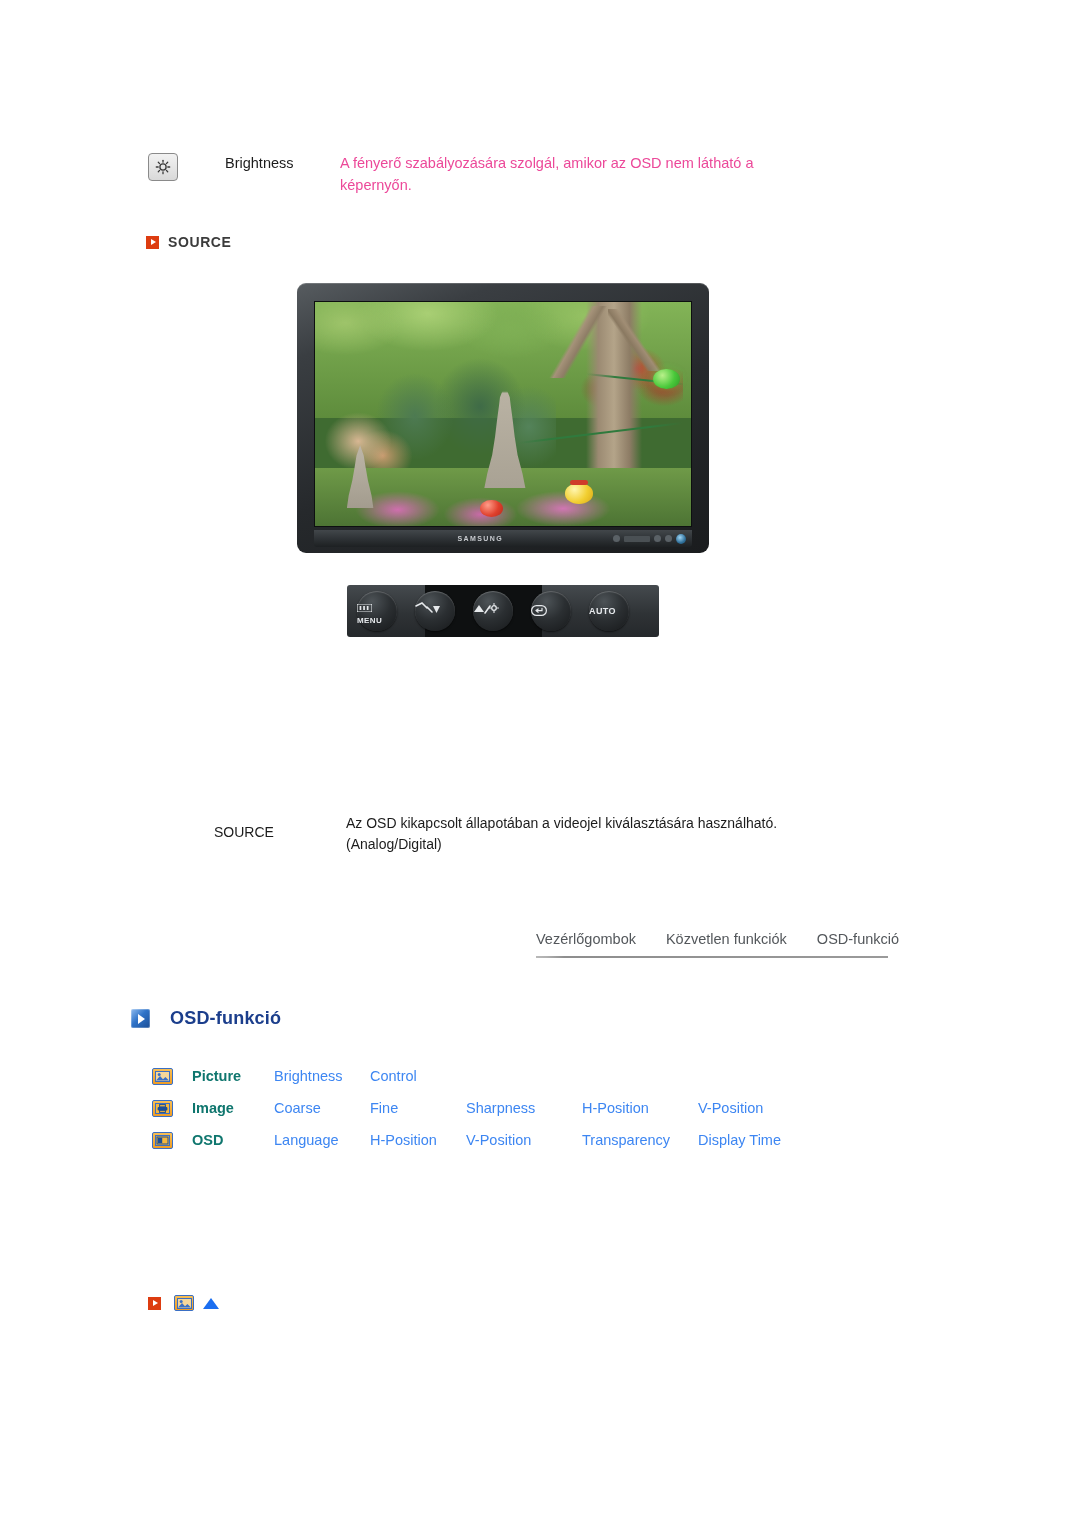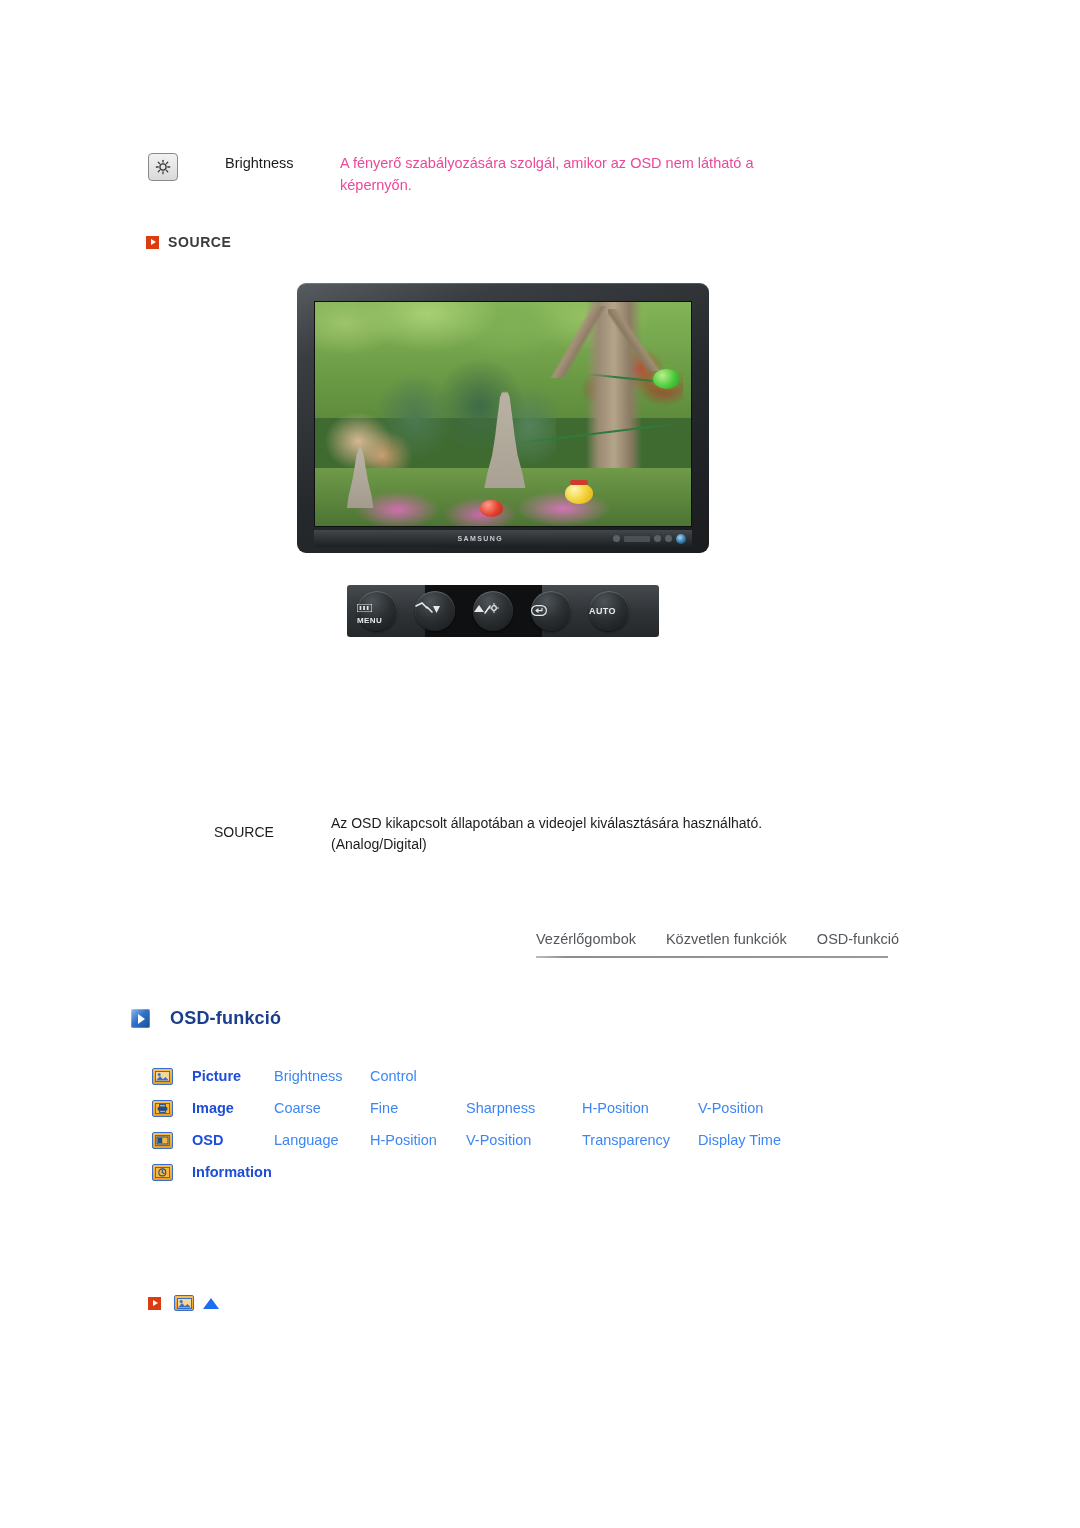--- a/index.html
+++ b/index.html
@@ -253,21 +253,21 @@
   }
   .cbtn .glyph { display:block; }
 
   
   .menu-table { position:absolute; left:214px; top:772px; width:640px; }
   .mt-head { display:flex; font-size:14px; color:#1c1c1c; }
   .mt-head .c1 { width:110px; flex:0 0 auto; }
   .mt-head .c2 { margin-left:214px; }
   .mt-row { display:flex; margin-top:41px; font-size:14px; color:#1c1c1c; }
   .mt-row .c1 { width:110px; flex:0 0 auto; padding-top:11px; }
-  .mt-row .c2 { margin-left:7px; line-height:21px; max-width:490px; }
+  .mt-row .c2 { margin-left:22px; line-height:21px; max-width:490px; }
 
   
   .tabs {
     position:absolute; left:536px; top:931px; width:352px;
   }
   .tabs-inner { display:flex; gap:30px; font-size:14.5px; color:#53575b; }
   .tab-item { white-space:nowrap; }
   .tabs-rule {
     margin-top: 9px; height:2px;
     background: linear-gradient(90deg, #b9b9b9 0%, #b0b0b0 3%, #8e8e8e 8%, #9a9a9a 100%);
@@ -306,21 +306,21 @@
     border:1px solid #3a6fc4;
     border-radius:2px;
     background: linear-gradient(180deg, #f7b champ 0%, #f0a12a 100%);
     background: linear-gradient(180deg, #f8bf55 0%, #ef9c23 100%);
     display:flex; align-items:center; justify-content:center;
     box-sizing:border-box;
   }
   .osd-cat {
     width:82px; flex:0 0 auto;
     margin-left:19px;
-    font-size:14.5px; font-weight:bold; color:#1d4ed8;
+    font-size:14.5px; font-weight:bold; color:#0f766e;
   }
   .osd-link {
     width:96px; flex:0 0 auto;
     font-size:14.5px; color:#3d86f2;
   }
   .osd-link.w-wide { width:116px; }
 
   
   .footer-note {
     position:absolute; left:148px; top:1295px;
@@ -533,30 +533,20 @@
     </span>
     <span class="osd-cat">OSD</span>
     <span class="osd-link">Language</span>
     <span class="osd-link">H-Position</span>
     <span class="osd-link w-wide">V-Position</span>
     <span class="osd-link w-wide">Transparency</span>
     <span class="osd-link">Display Time</span>
   </div>
 
 
-  <div class="osd-row">
-    <span class="osd-icon">
-      <svg width="15" height="11" viewBox="0 0 15 11">
-        <rect x="0.5" y="0.5" width="14" height="10" fill="#f6b73c" stroke="#3a6fc4" stroke-width="1"></rect>
-        <circle cx="7.3" cy="5.4" r="3.5" fill="none" stroke="#1b4e96" stroke-width="1.1"></circle>
-        <path d="M7.3 3.2 L7.3 5.4 L9.1 6.4" fill="none" stroke="#1b4e96" stroke-width="1.1" stroke-linecap="round"></path>
-      </svg>
-    </span>
-    <span class="osd-cat" style="width:auto">Information</span>
-  </div>
 </div>
 
 <div class="footer-note">
   <span class="red-arrow-box">
       <i></i>
     </span>
   <span class="fn-icon">
     <svg width="15" height="11" viewBox="0 0 15 11">
       <rect x="0.5" y="0.5" width="14" height="10" fill="#f6d79a" stroke="#3a6fc4" stroke-width="1"></rect>
       <circle cx="4.2" cy="3.6" r="1.5" fill="#3a6fc4"></circle>

